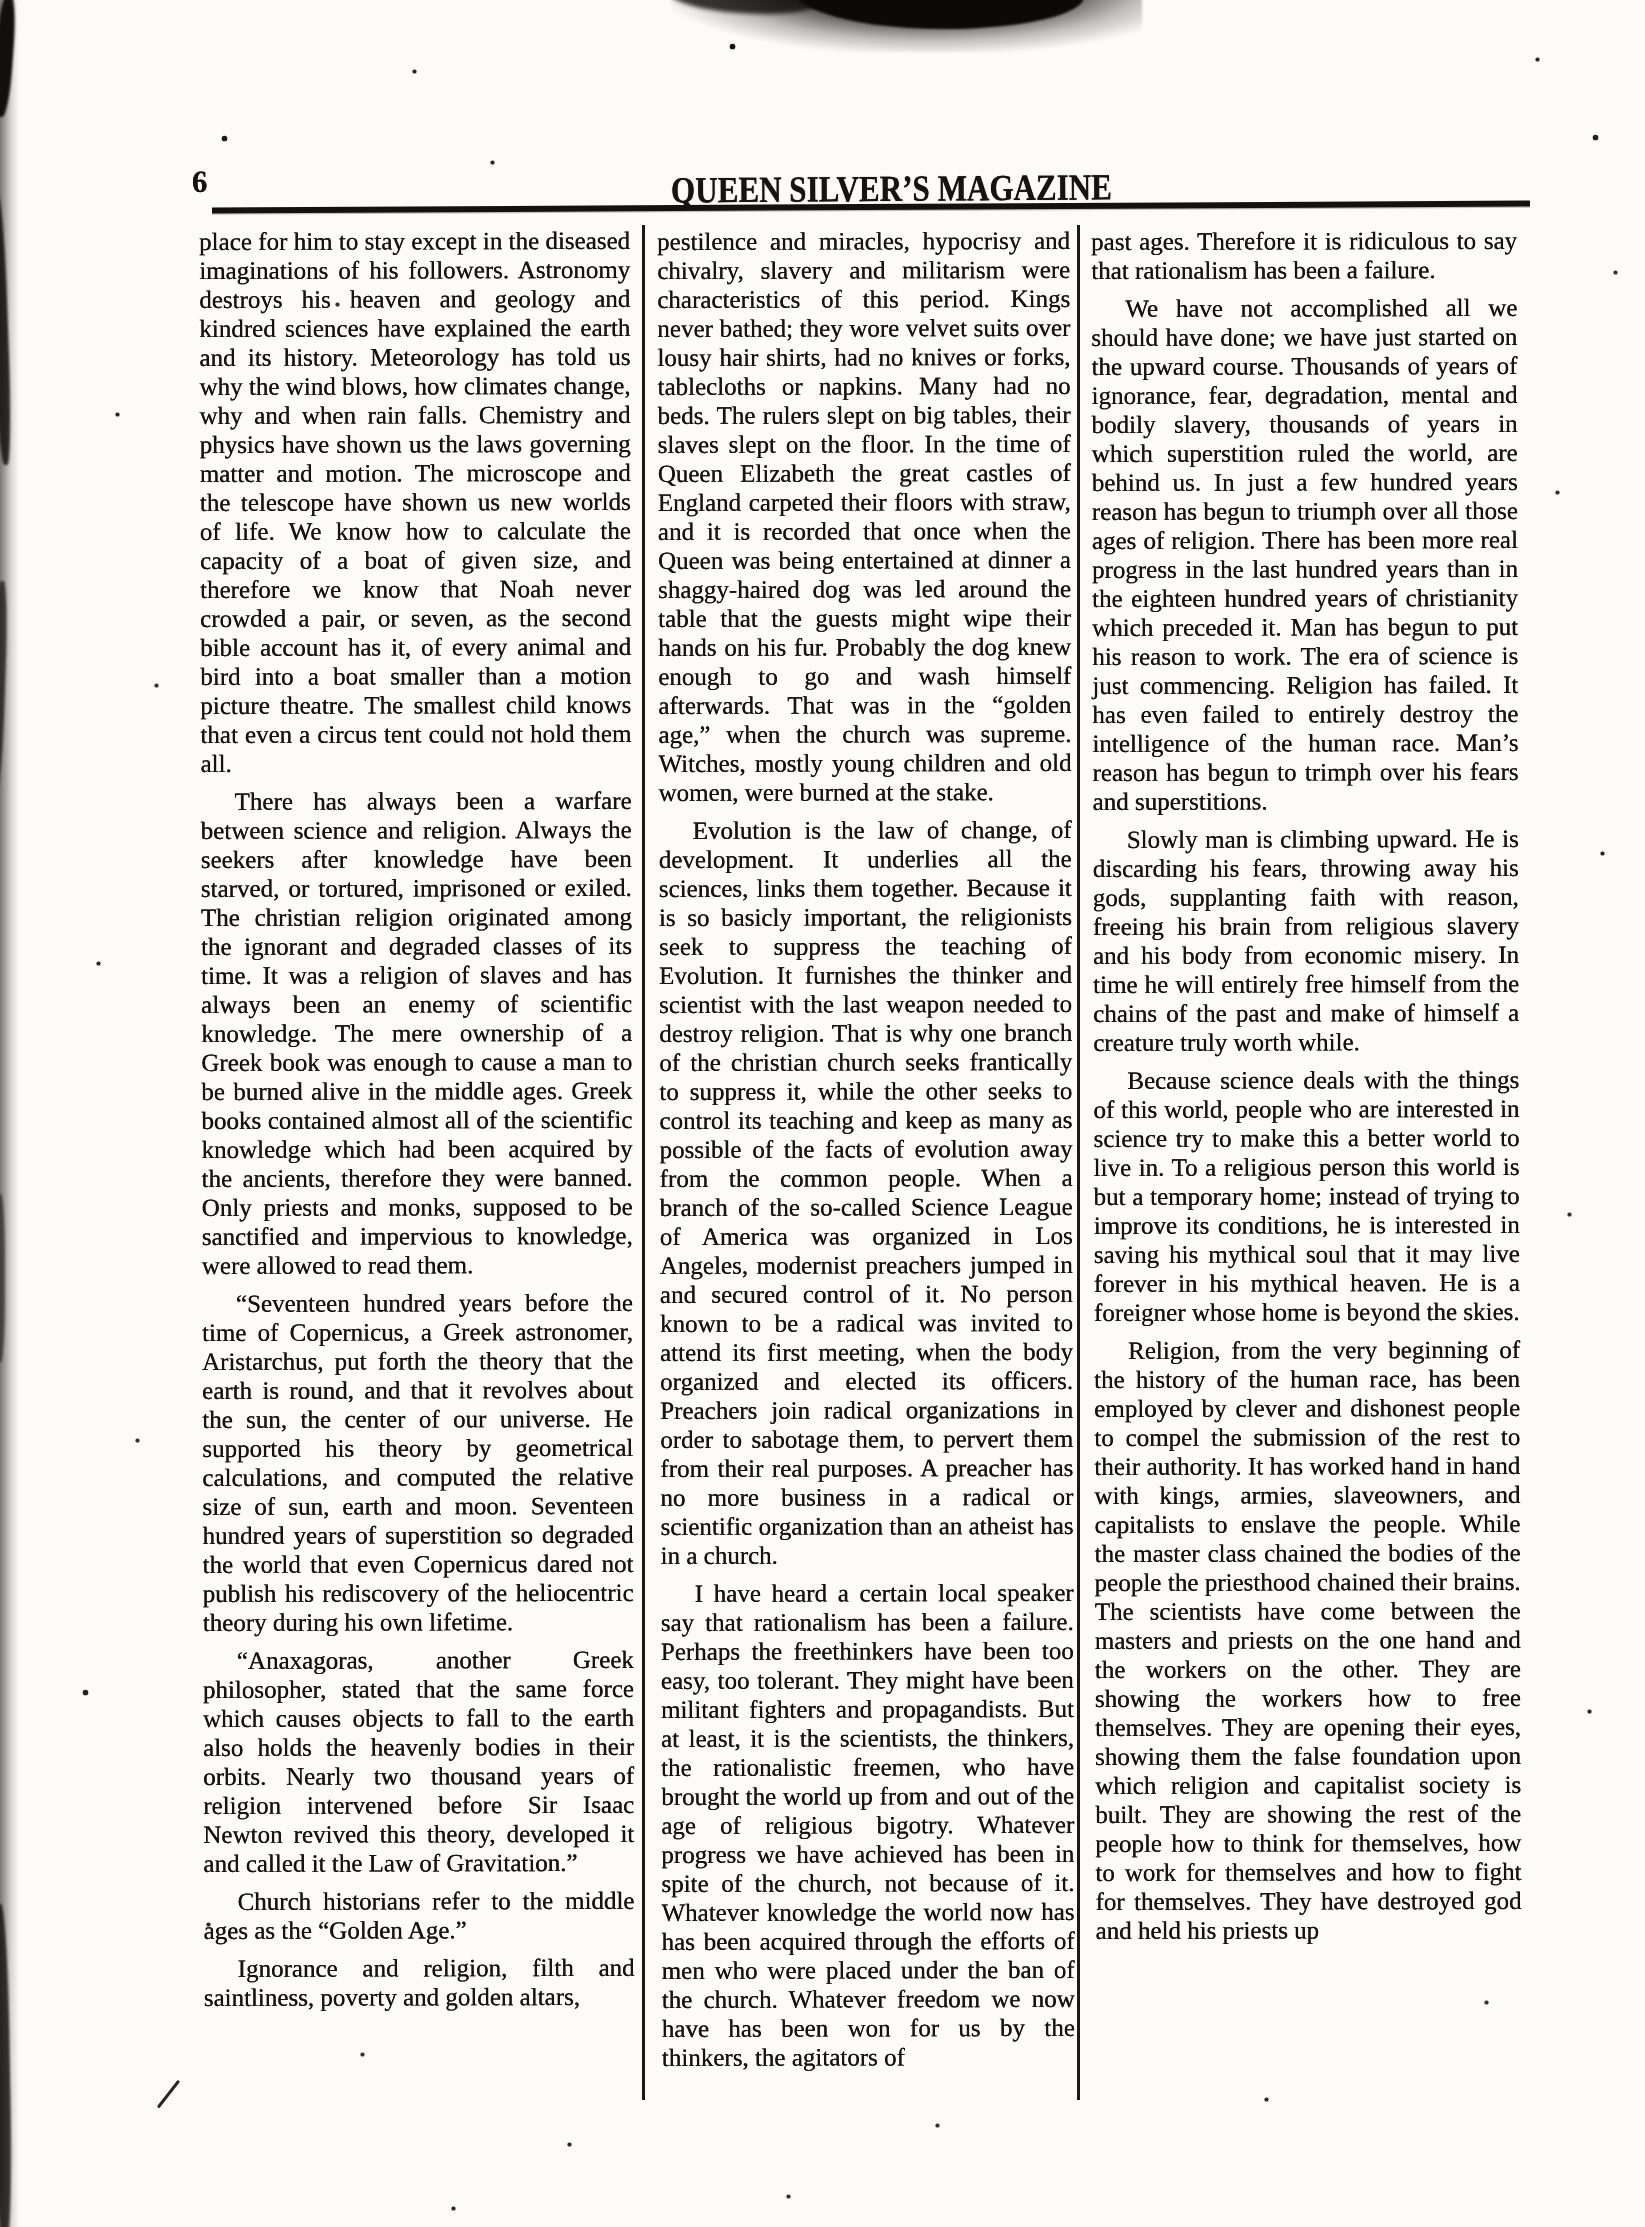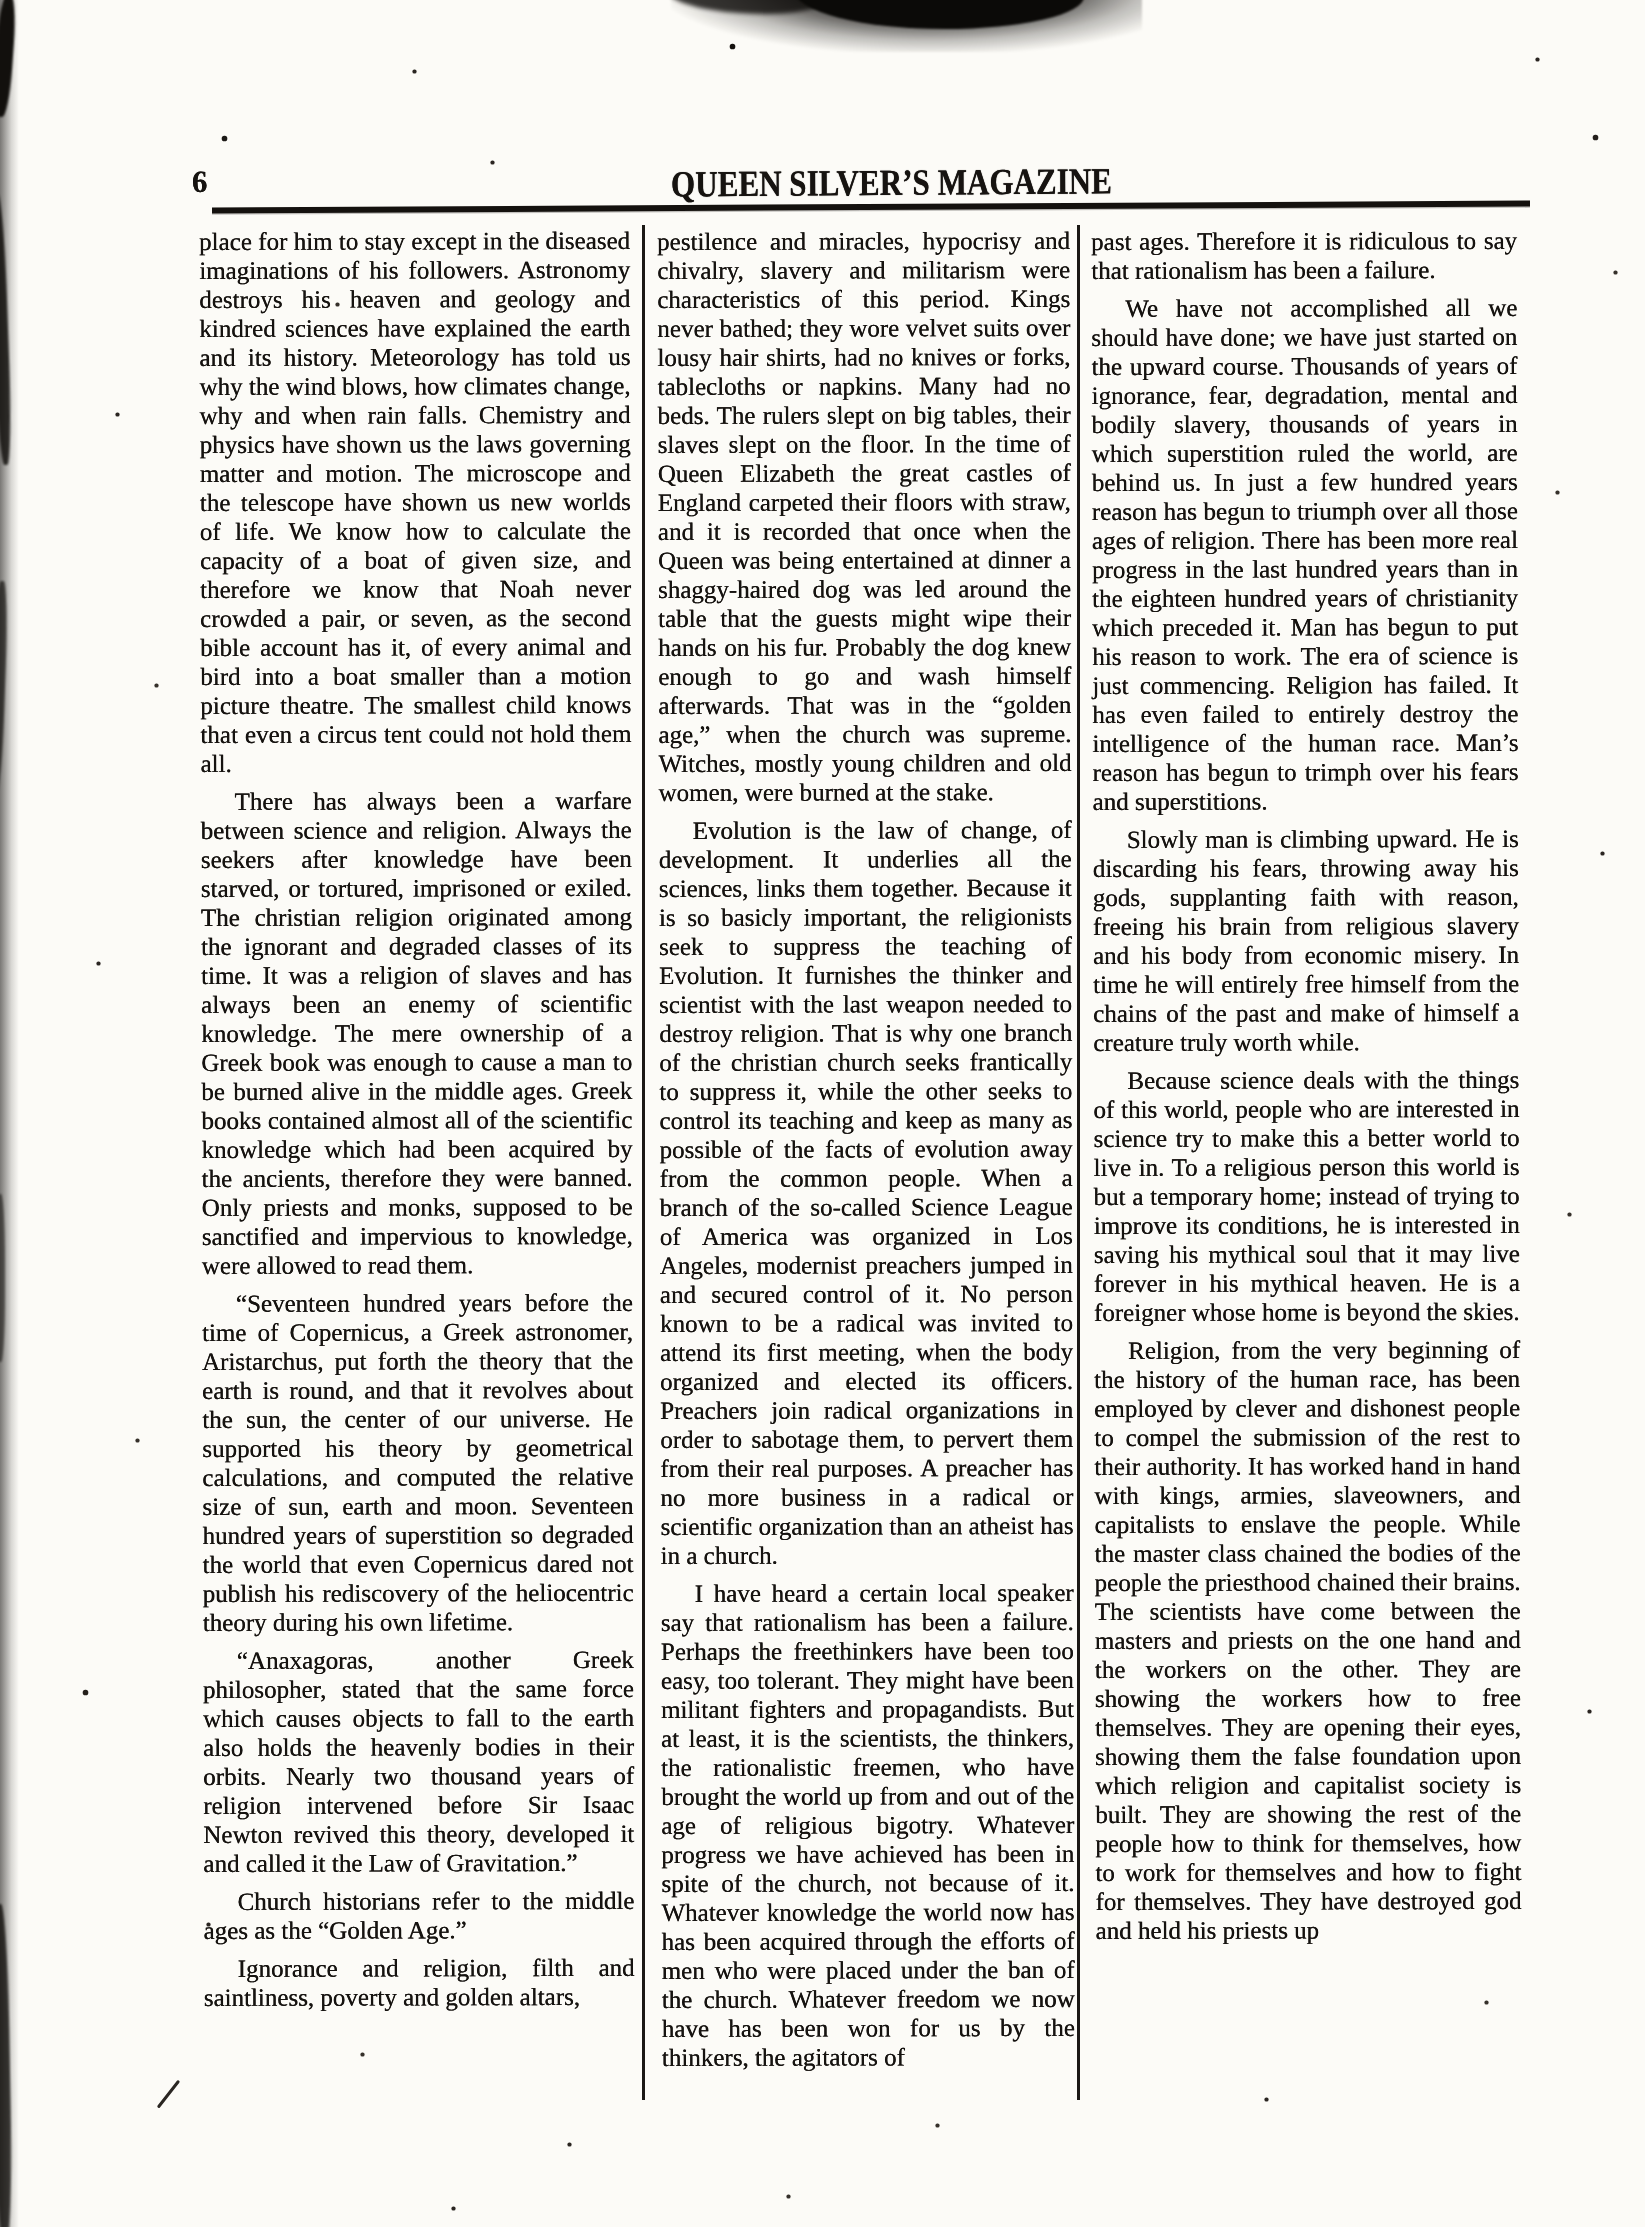--- a/index.html
+++ b/index.html
@@ -12,21 +12,21 @@
     color:#161310;
   }
   
   .page-number{
     position:absolute;left:192px;top:164px;
     font-size:31px;font-weight:bold;
     text-shadow:0 0 0.6px #161310;
     transform:rotate(-0.4deg);
   }
   .masthead{
-    position:absolute;left:629px;top:161px;width:497px;
+    position:absolute;left:629px;top:167px;width:497px;
     text-align:center;
   }
   .masthead .t{
     display:inline-block;white-space:nowrap;
     font-size:37px;font-weight:bold;letter-spacing:0px;
     transform:scaleX(0.84) rotate(-0.35deg);transform-origin:center;
     text-shadow:0 0 0.8px #161310;
   }
   .header-rule{
     position:absolute;left:212px;top:204px;width:1318px;height:5.8px;

